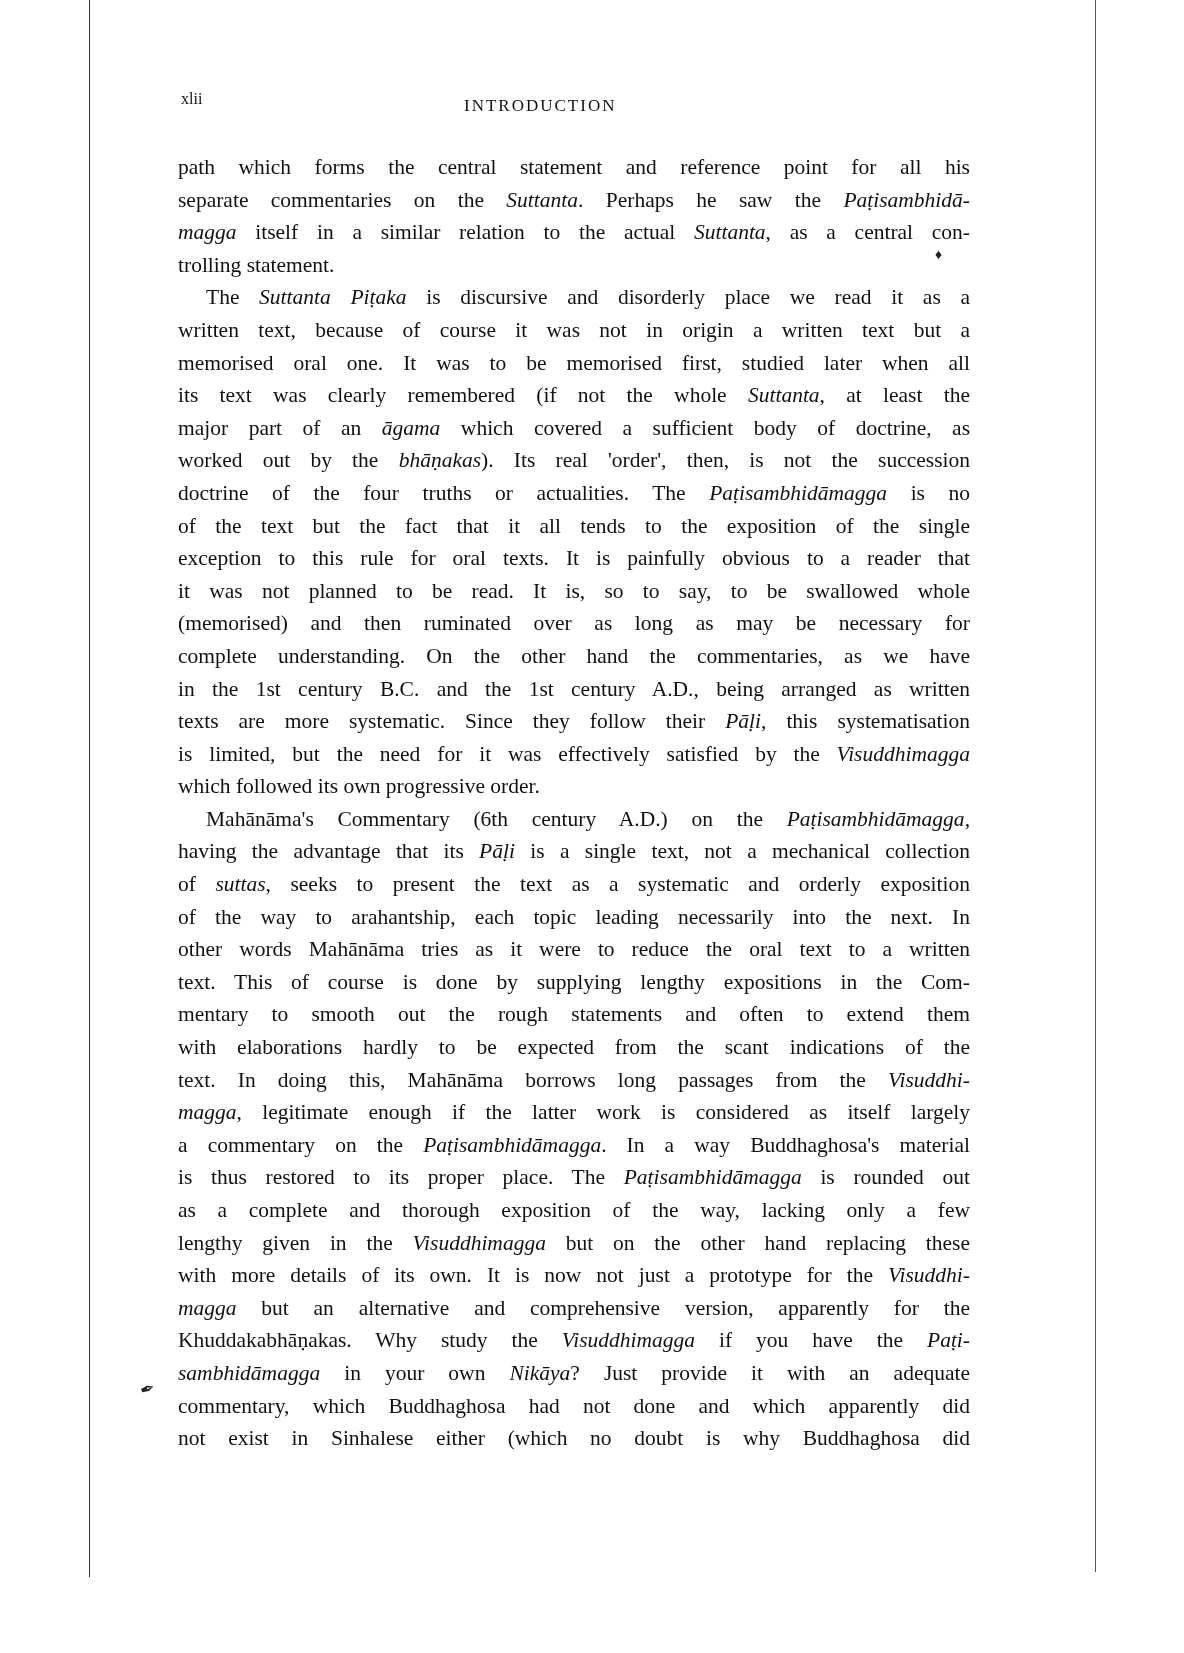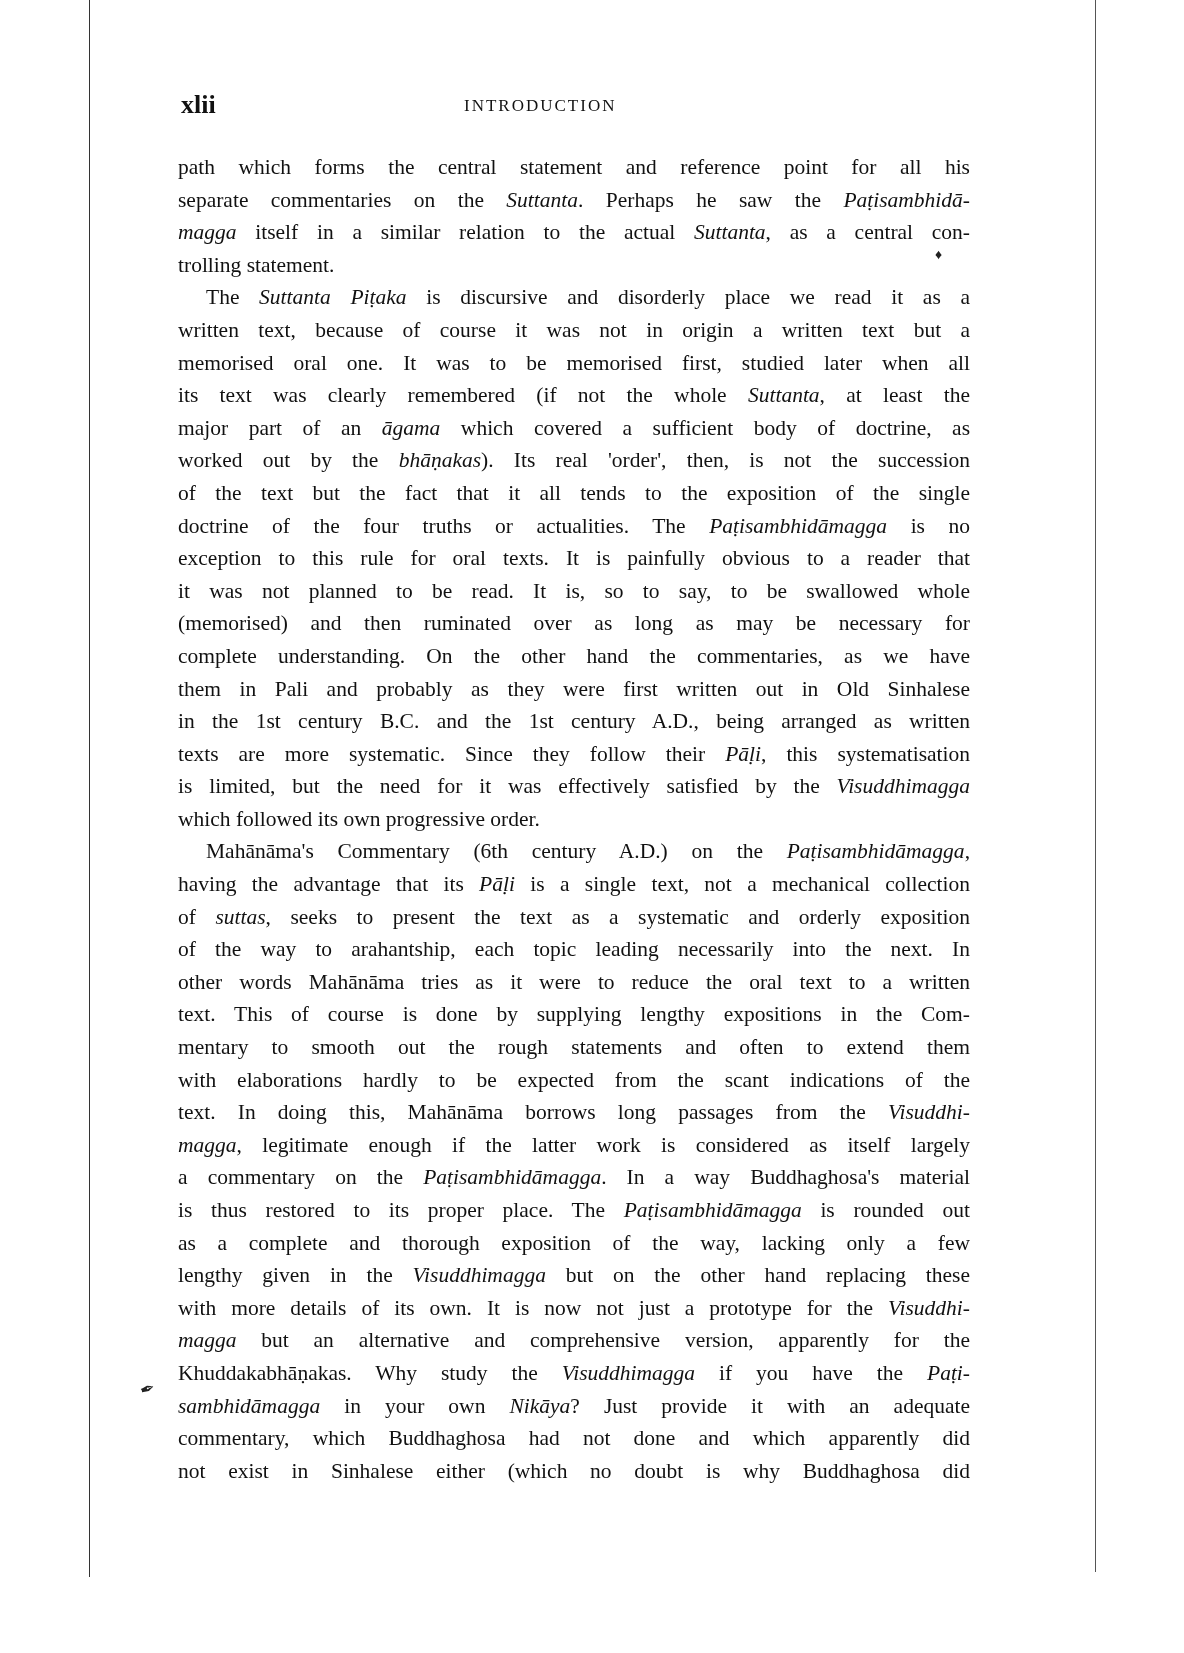--- a/index.html
+++ b/index.html
@@ -1,21 +1,21 @@
 <!DOCTYPE html>
 <html><head>
 <meta charset="utf-8">
 <style>
   html, body { margin: 0; padding: 0; background: #ffffff; }
   body { width: 1184px; height: 1653px; position: relative; overflow: hidden;
          font-family: "Liberation Serif", "DejaVu Serif", serif; color: #111; }
   .border-left { position: absolute; left: 89px; top: 0; width: 1px; height: 1577px; background: #333; }
   .border-right { position: absolute; left: 1095px; top: 0; width: 1px; height: 1572px; background: #555; }
   .header { position: absolute; top: 90px; left: 181px; width: 790px; height: 30px; }
-  .page-num { position: absolute; left: 0; top: 0; font-size: 26px; font-weight: bold; }
+  .page-num { position: absolute; left: 0; top: 0; font-size: 16px; }
   .running-title { position: absolute; left: 283px; top: 6px; font-size: 17px; letter-spacing: 2px; }
   .body-text { position: absolute; top: 151px; left: 178px; width: 792px; font-size: 21.5px; }
   .line { height: 32.6px; line-height: 32.6px; white-space: nowrap; text-align: justify; text-align-last: justify; }
   .line.last { text-align-last: left; }
   .line.indent { padding-left: 28px; }
   .seg.i { font-style: italic; }
   .pen-mark { position: absolute; left: 140px; top: 1378px; font-size: 18px; color: #222; transform: rotate(-20deg); }
   .star-mark { position: absolute; left: 935px; top: 247px; font-size: 14px; color: #222; }
 </style>
 </head>
@@ -36,27 +36,26 @@
     <div class="line"><span class="seg">path which forms the central statement and reference point for all his</span></div>
     <div class="line"><span class="seg">separate commentaries on the </span><span class="seg i">Suttanta</span><span class="seg">. Perhaps he saw the </span><span class="seg i">Paṭisambhidā-</span></div>
     <div class="line"><span class="seg i">magga</span><span class="seg"> itself in a similar relation to the actual </span><span class="seg i">Suttanta</span><span class="seg">, as a central con-</span></div>
     <div class="line last"><span class="seg">trolling statement.</span></div>
     <div class="line indent"><span class="seg">The </span><span class="seg i">Suttanta Piṭaka</span><span class="seg"> is discursive and disorderly place we read it as a</span></div>
     <div class="line"><span class="seg">written text, because of course it was not in origin a written text but a</span></div>
     <div class="line"><span class="seg">memorised oral one. It was to be memorised first, studied later when all</span></div>
     <div class="line"><span class="seg">its text was clearly remembered (if not the whole </span><span class="seg i">Suttanta</span><span class="seg">, at least the</span></div>
     <div class="line"><span class="seg">major part of an </span><span class="seg i">āgama</span><span class="seg"> which covered a sufficient body of doctrine, as</span></div>
     <div class="line"><span class="seg">worked out by the </span><span class="seg i">bhāṇakas</span><span class="seg">). Its real 'order', then, is not the succession</span></div>
+    <div class="line"><span class="seg">doctrine of the four truths or actualities. The </span><span class="seg i">Paṭisambhidāmagga</span><span class="seg"> is no</span></div>
     <div class="line"><span class="seg">of the text but the fact that it all tends to the exposition of the single</span></div>
-    <div class="line"><span class="seg">doctrine of the four truths or actualities. The </span><span class="seg i">Paṭisambhidāmagga</span><span class="seg"> is no</span></div>
     <div class="line"><span class="seg">exception to this rule for oral texts. It is painfully obvious to a reader that</span></div>
     <div class="line"><span class="seg">it was not planned to be read. It is, so to say, to be swallowed whole</span></div>
     <div class="line"><span class="seg">(memorised) and then ruminated over as long as may be necessary for</span></div>
     <div class="line"><span class="seg">complete understanding. On the other hand the commentaries, as we have</span></div>
-    <div class="line"><span class="seg">them in Pali and probably as they were first written out in Old Sinhalese</span></div>
     <div class="line"><span class="seg">in the 1st century B.C. and the 1st century A.D., being arranged as written</span></div>
     <div class="line"><span class="seg">texts are more systematic. Since they follow their </span><span class="seg i">Pāḷi</span><span class="seg">, this systematisation</span></div>
     <div class="line"><span class="seg">is limited, but the need for it was effectively satisfied by the </span><span class="seg i">Visuddhimagga</span></div>
     <div class="line last"><span class="seg">which followed its own progressive order.</span></div>
     <div class="line indent"><span class="seg">Mahānāma's Commentary (6th century A.D.) on the </span><span class="seg i">Paṭisambhidāmagga</span><span class="seg">,</span></div>
     <div class="line"><span class="seg">having the advantage that its </span><span class="seg i">Pāḷi</span><span class="seg"> is a single text, not a mechanical collection</span></div>
     <div class="line"><span class="seg">of </span><span class="seg i">suttas</span><span class="seg">, seeks to present the text as a systematic and orderly exposition</span></div>
     <div class="line"><span class="seg">of the way to arahantship, each topic leading necessarily into the next. In</span></div>
     <div class="line"><span class="seg">other words Mahānāma tries as it were to reduce the oral text to a written</span></div>
     <div class="line"><span class="seg">text. This of course is done by supplying lengthy expositions in the Com-</span></div>

